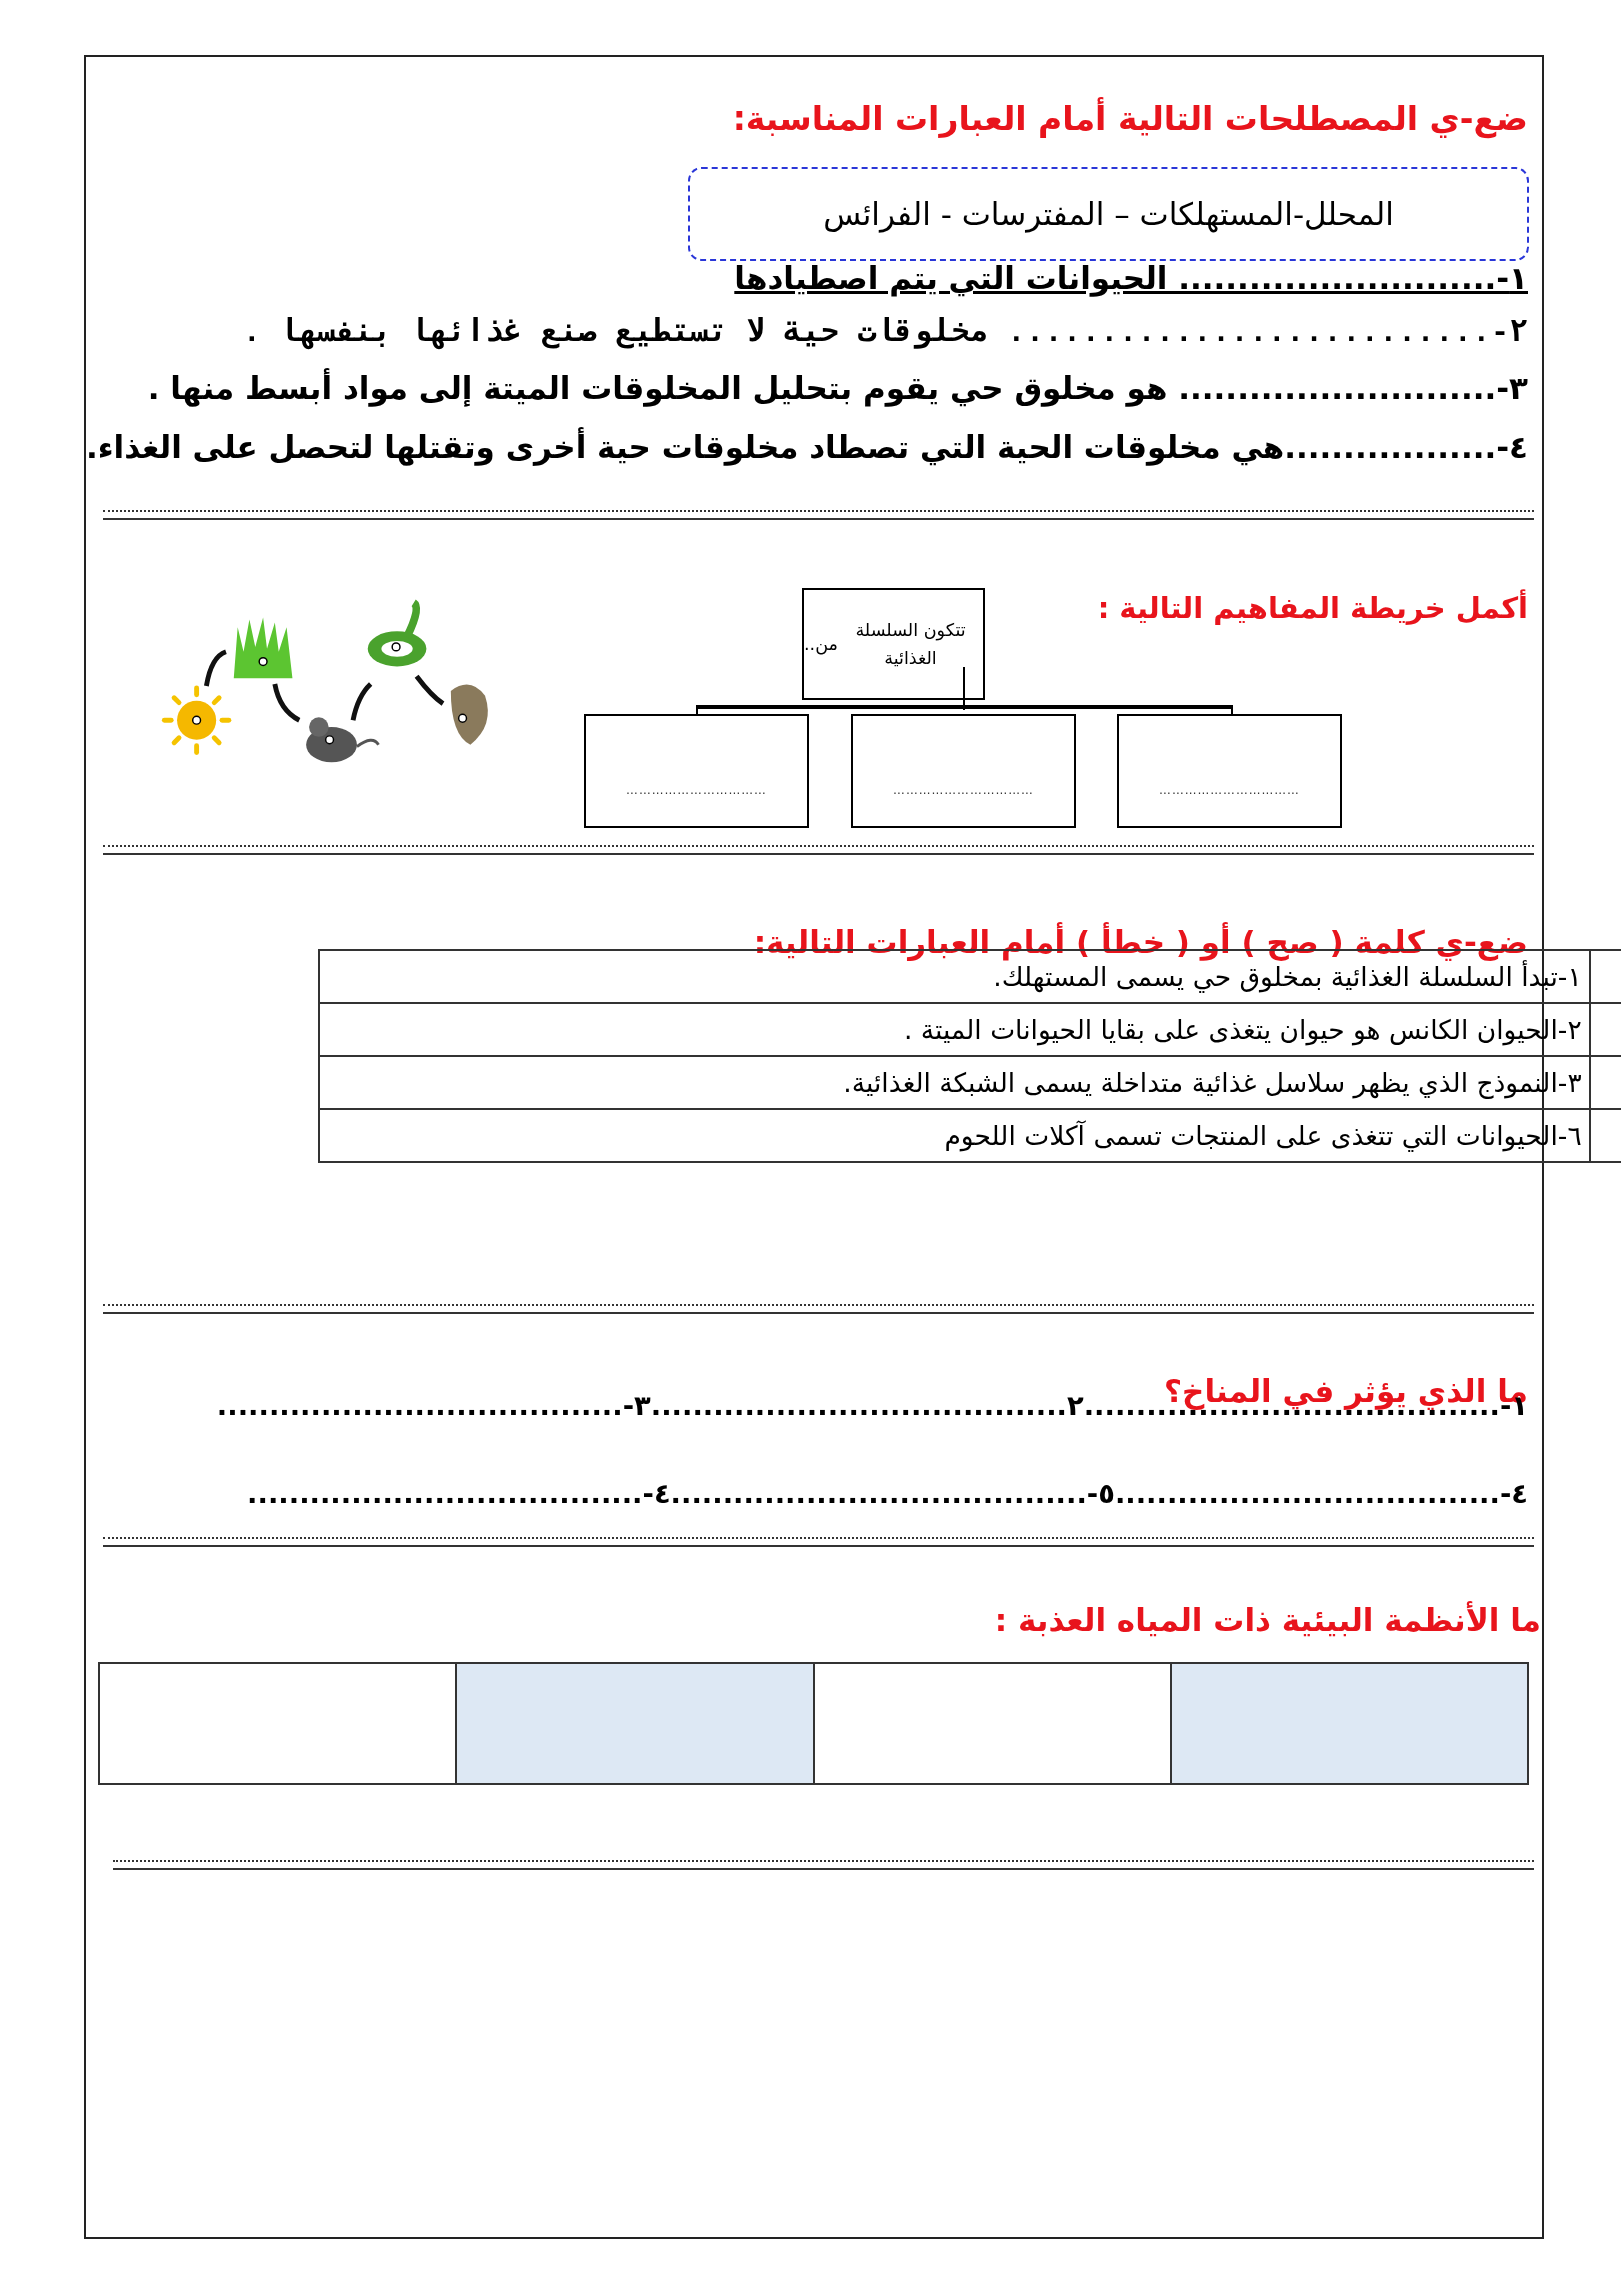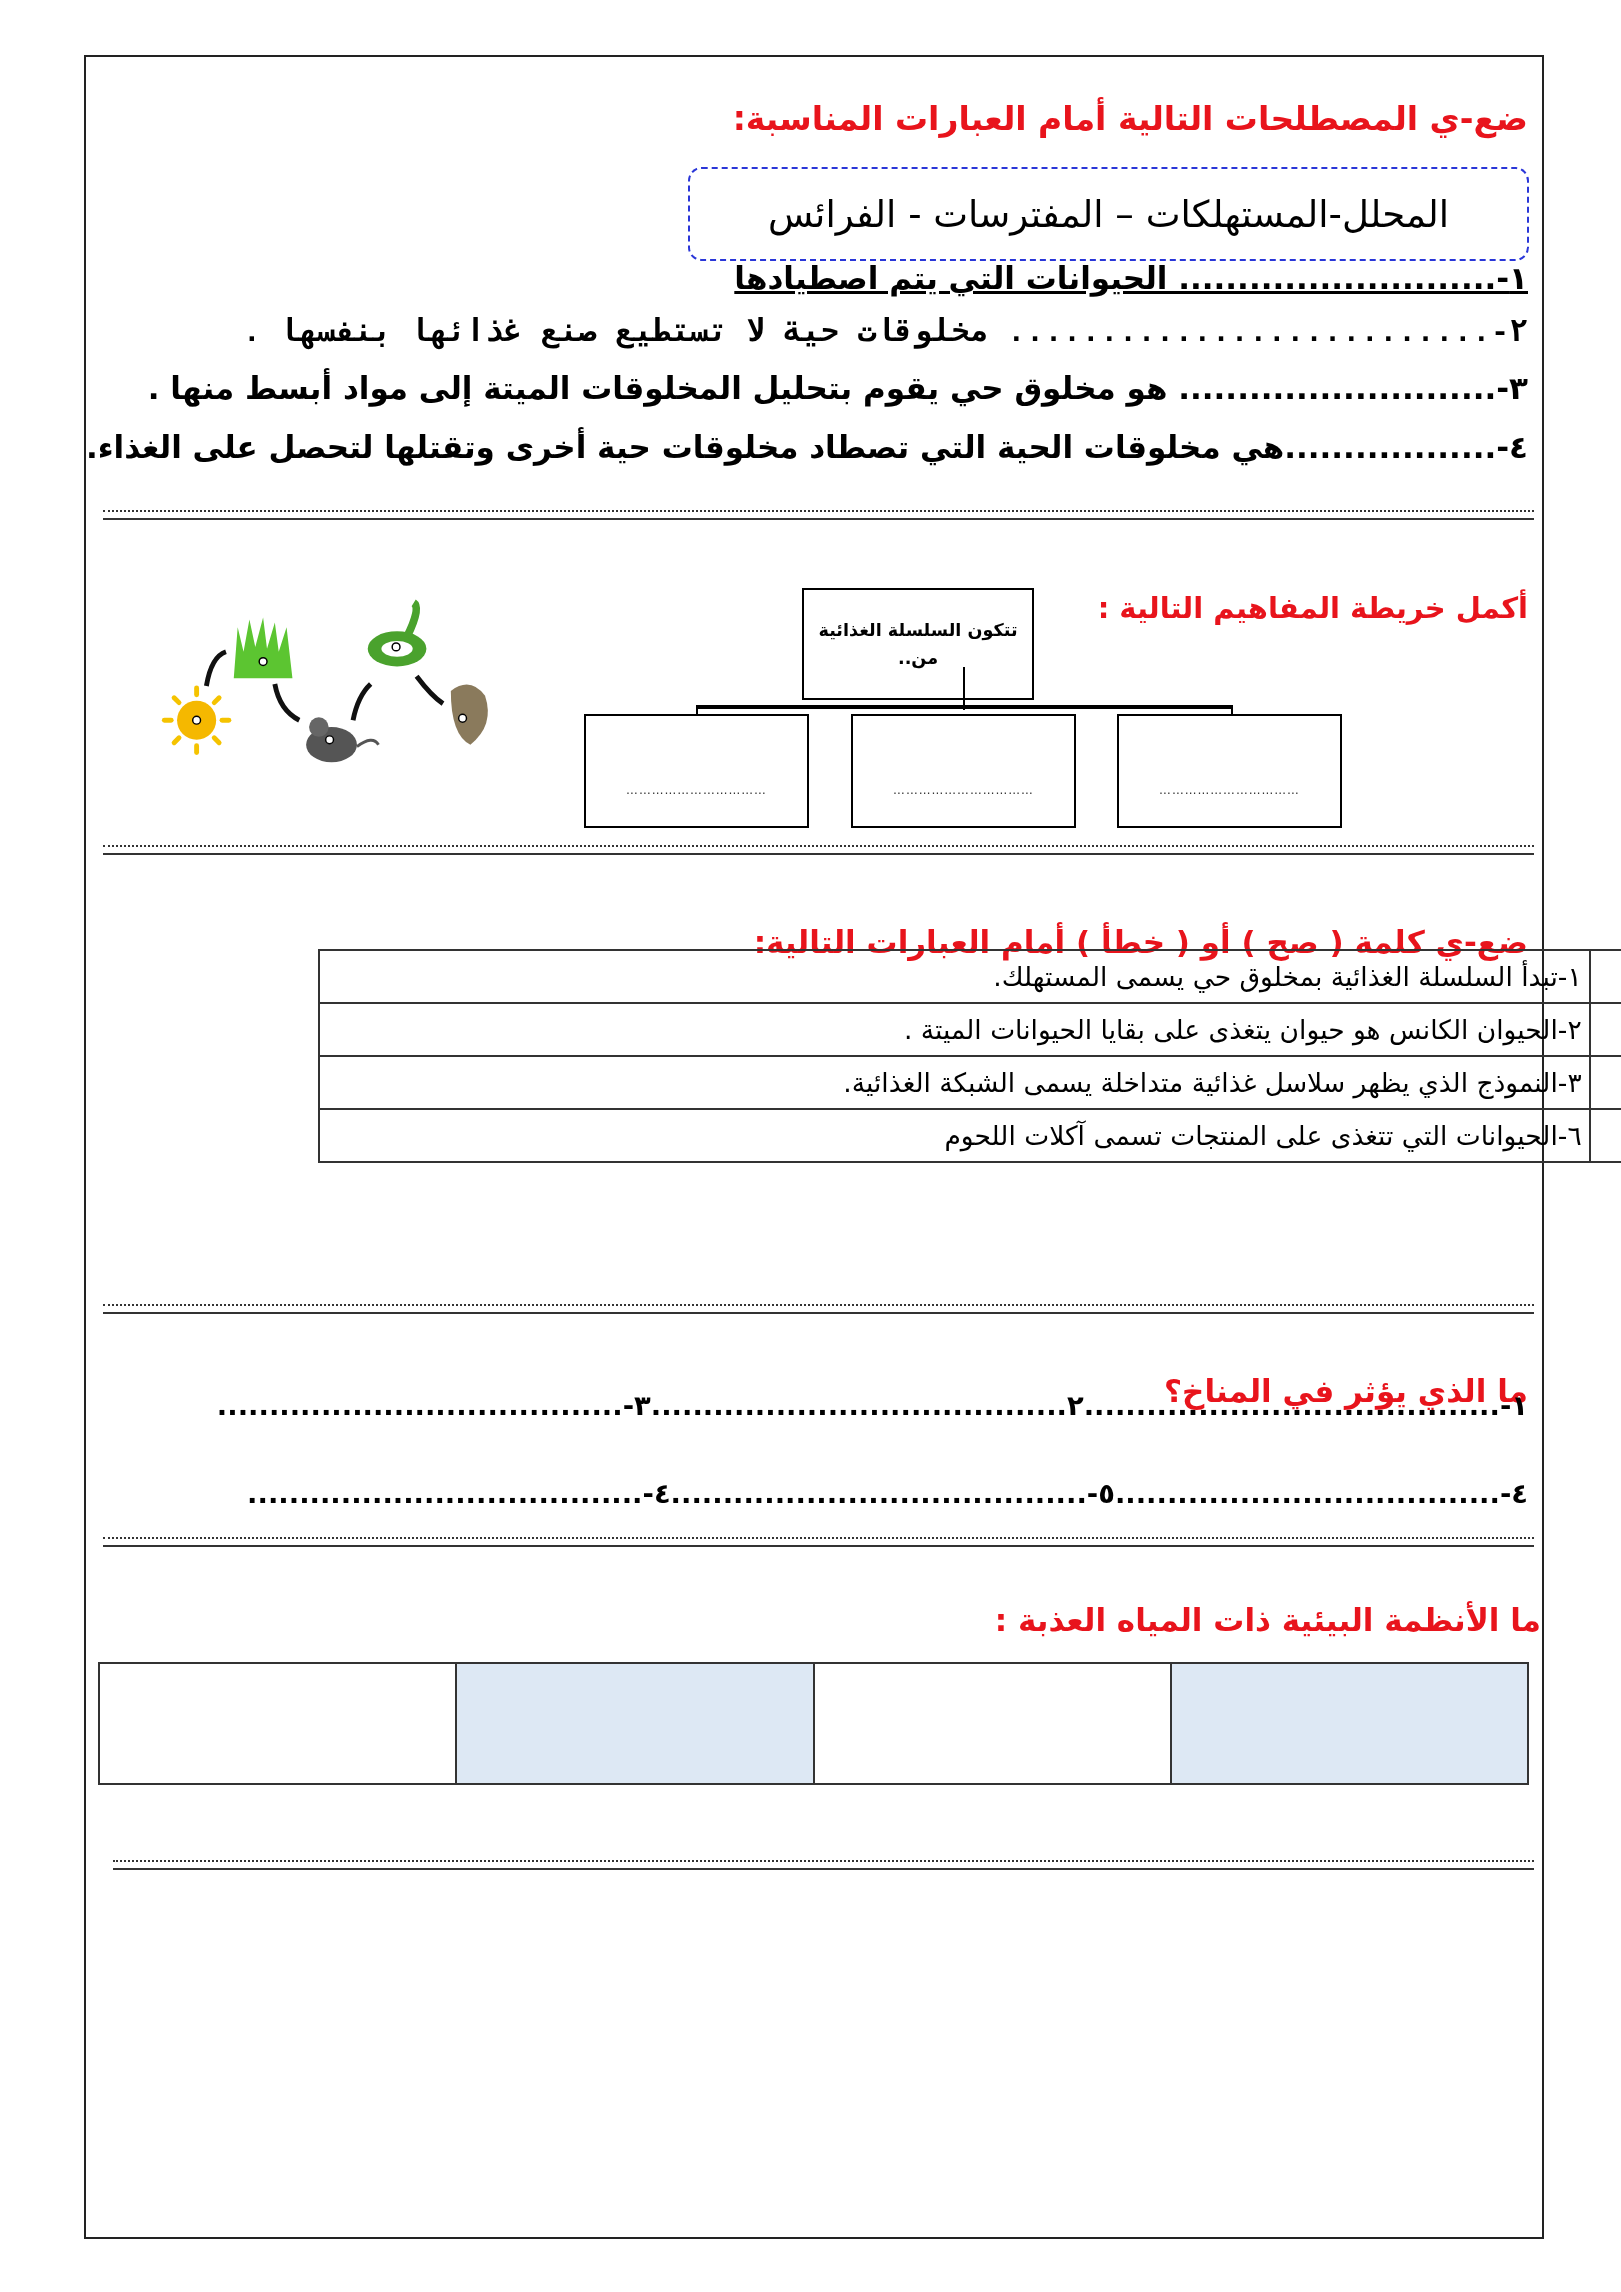--- a/index.html
+++ b/index.html
@@ -3,23 +3,23 @@
 <meta charset="utf-8">
 <style>
   html, body { margin: 0; padding: 0; background: #ffffff; }
   body { width: 1621px; height: 2293px; position: relative; font-family: "DejaVu Sans", sans-serif; color: #000; }
   .page-frame { position: absolute; left: 84px; top: 55px; width: 1460px; height: 2184px; border: 2.9px solid #222; box-sizing: border-box; }
   .rtl { direction: rtl; margin-top: 32px; }
   .abs { position: absolute; }
   .red { color: #e8141c; }
   .heading { font-size: 33px; font-weight: bold; white-space: nowrap; }
   .sep { position: absolute; left: 103px; width: 1431px; height: 5.9px; border-top: 2px dotted #333; border-bottom: 2.9px solid #333; }
-  .word-bank { position: absolute; left: 688px; top: 135px; width: 841px; height: 94px; border: 2px dashed #2a36d8; border-radius: 13.7px; box-sizing: border-box; display:flex; align-items:center; justify-content:center; font-size: 37px; }
+  .word-bank { position: absolute; left: 688px; top: 135px; width: 841px; height: 94px; border: 2px dashed #2a36d8; border-radius: 13.7px; box-sizing: border-box; display:flex; align-items:center; justify-content:center; font-size: 31px; }
   .q-line { position: absolute; right: 93px; font-size: 31px; font-weight: bold; white-space: nowrap; direction: rtl; }
-  .cm-root { position: absolute; left: 802px; top: 556px; width: 232px; height: 112px; border: 2px solid #000; border-bottom-width: 2.9px; box-sizing: border-box; display:flex; flex-direction:column; align-items:center; justify-content:center; font-size: 17.6px; font-weight:bold; text-align:center; line-height: 1.6; }
+  .cm-root { position: absolute; left: 802px; top: 556px; width: 183px; height: 112px; border: 2px solid #000; border-bottom-width: 2.9px; box-sizing: border-box; display:flex; flex-direction:row; align-items:center; justify-content:center; font-size: 17.6px; font-weight:normal; text-align:center; line-height: 1.6; }
   .cm-box { position: absolute; top: 714px; width: 225px; height: 114px; border: 2px solid #000; border-top-width: 2.9px; border-bottom-width: 2.9px; box-sizing: border-box; }
   .cm-box .dots { position:absolute; left: 9.8px; right: 9.8px; top: 67px; text-align:center; font-size: 11.8px; letter-spacing: 1px; color:#333; }
   .line { position: absolute; background: #000; }
   .tf-table { position: absolute; left: 318px; top: 949px; width: 1448px; border-collapse: collapse; }
   .tf-table td { border: 2px solid #333; height: 51px; padding: 0 7.8px; font-size: 26.5px; direction: rtl; }
   .tf-table td.stmt { text-align: right; }
   .tf-table td.ans { width: 157px; text-align: center; color: #1733c9; font-size: 29px; }
   .paren-r { margin-left: 78px; }
   .blank-row { position: absolute; font-size: 27.4px; font-weight: bold; white-space: nowrap; direction: rtl; }
   .fw-table { position: absolute; left: 98px; top: 1662px; width: 1431px; height: 123px; border-collapse: collapse; border-top: 2.9px solid #333; border-bottom: 2.9px solid #333; }

